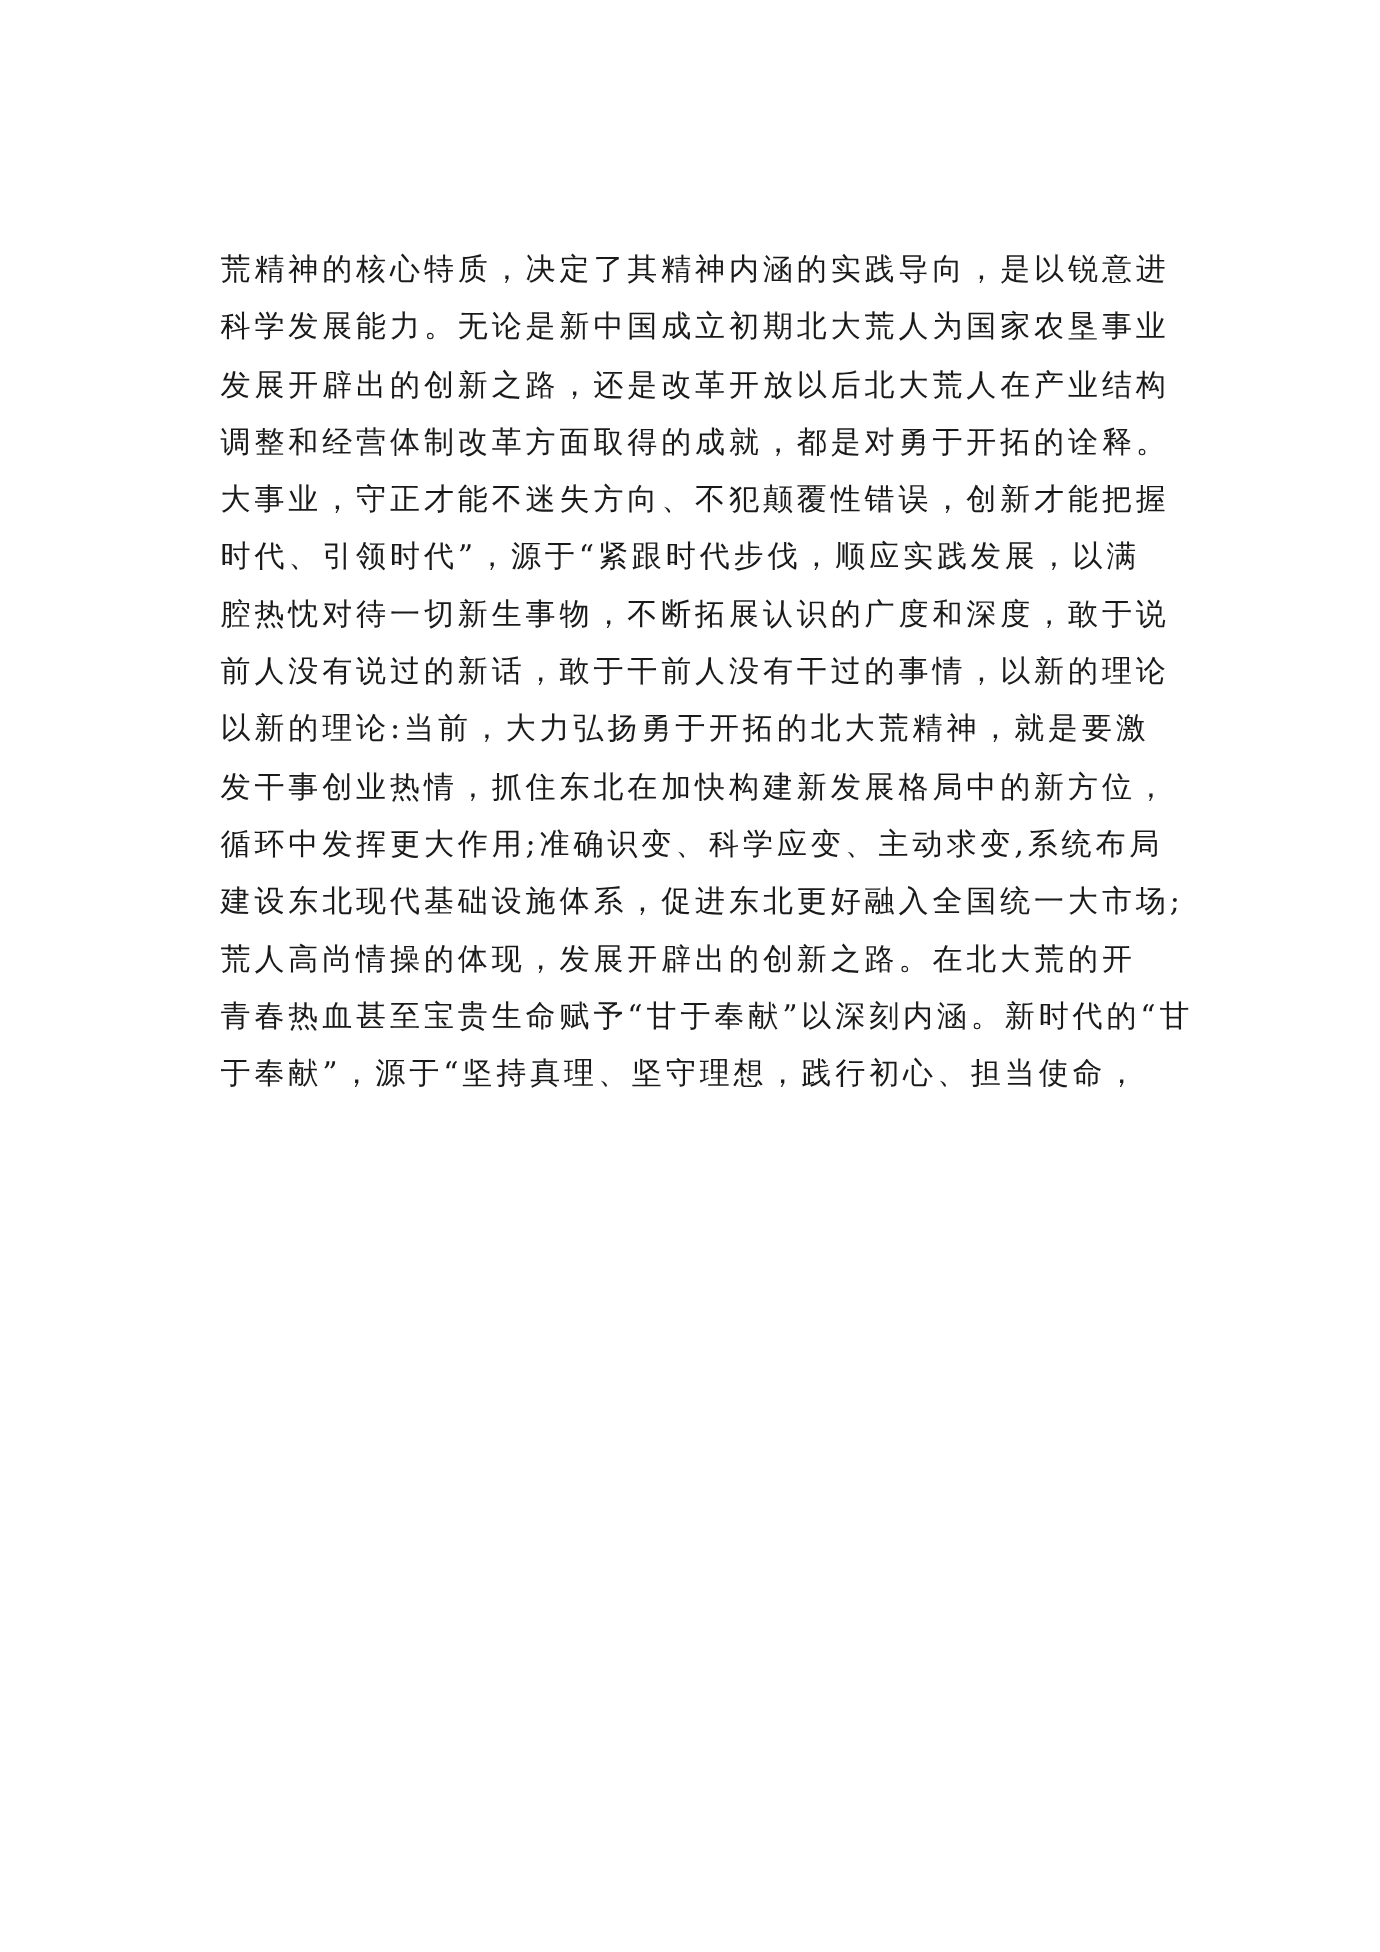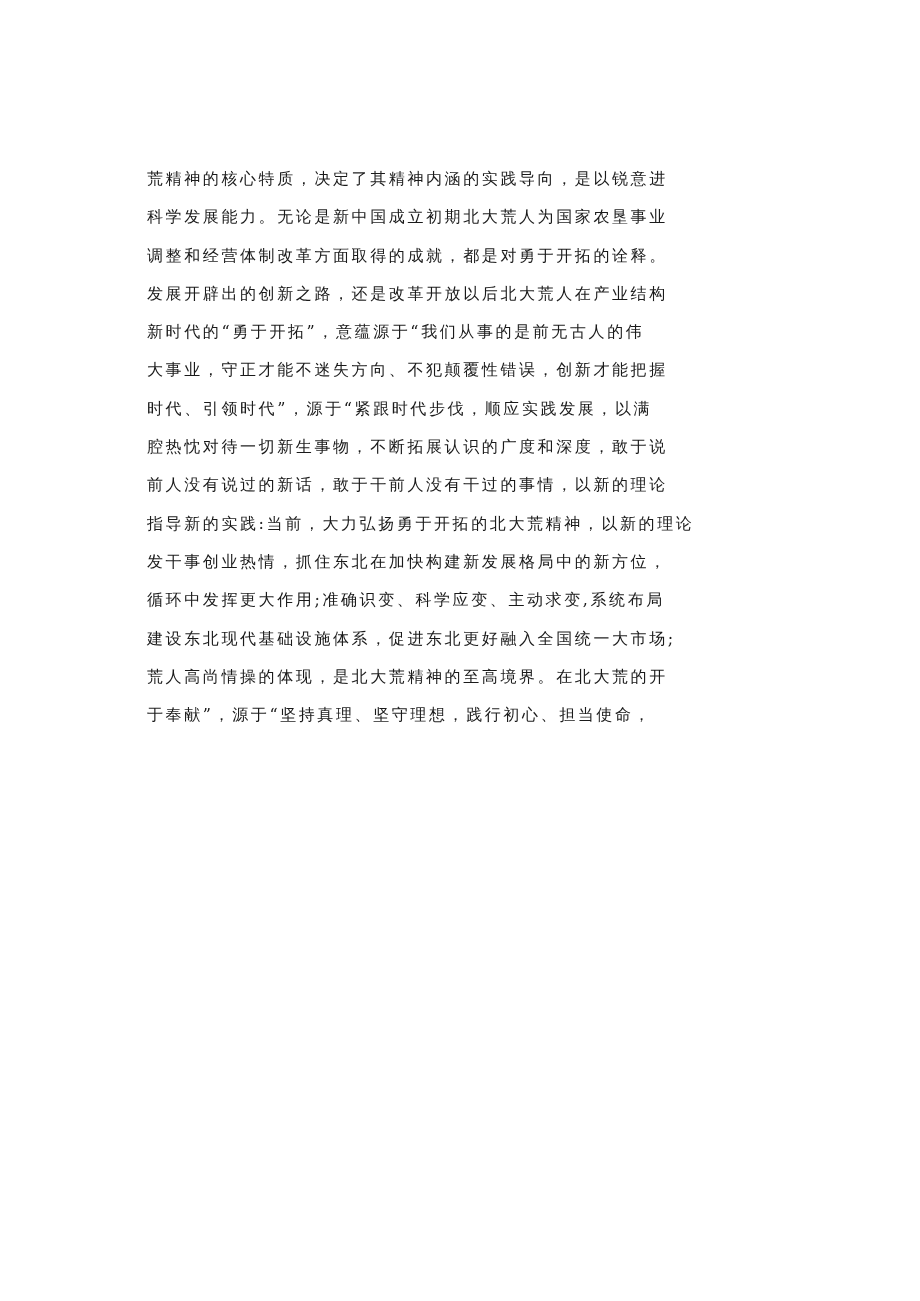--- a/index.html
+++ b/index.html
@@ -8,44 +8,44 @@
     position: absolute; left: 0; top: 0; width: 920px; height: 1301px;
     background: #ffffff;
   }
   .text-block {
     position: absolute; left: 147px; top: 160px; width: 660px;
     font-family: "DejaVu Serif", "Liberation Serif", serif;
     color: #1a1a1a;
   }
   .line {
     height: 38.3px; line-height: 38.3px;
-    font-size: 16px;
+    font-size: 20px;
     white-space: nowrap;
     letter-spacing: 2.6px;
   }
   .line.indent { padding-left: 54px; }
 </style>
 </head>
 <body>
 
 <div class="page">
   <div class="text-block">
     <div>
       <div class="line">荒精神的核心特质，决定了其精神内涵的实践导向，是以锐意进</div>
       <div class="line">科学发展能力。无论是新中国成立初期北大荒人为国家农垦事业</div>
+      <div class="line">发展开辟出的创新之路，还是改革开放以后北大荒人在产业结构</div>
       <div class="line">调整和经营体制改革方面取得的成就，都是对勇于开拓的诠释。</div>
-      <div class="line">发展开辟出的创新之路，还是改革开放以后北大荒人在产业结构</div>
-      <div class="line">新时代的“勇于开拓”，意蕴源于“我们从事的是前无古人的伟</div>
       <div class="line">大事业，守正才能不迷失方向、不犯颠覆性错误，创新才能把握</div>
       <div class="line">时代、引领时代”，源于“紧跟时代步伐，顺应实践发展，以满</div>
       <div class="line">腔热忱对待一切新生事物，不断拓展认识的广度和深度，敢于说</div>
       <div class="line">前人没有说过的新话，敢于干前人没有干过的事情，以新的理论</div>
-      <div class="line">指导新的实践:当前，大力弘扬勇于开拓的北大荒精神，以新的理论</div>
+      <div class="line">以新的理论:当前，大力弘扬勇于开拓的北大荒精神，就是要激</div>
       <div class="line">发干事创业热情，抓住东北在加快构建新发展格局中的新方位，</div>
       <div class="line">循环中发挥更大作用;准确识变、科学应变、主动求变,系统布局</div>
       <div class="line">建设东北现代基础设施体系，促进东北更好融入全国统一大市场;</div>
     </div>
     <div>
-      <div class="line">荒人高尚情操的体现，是北大荒精神的至高境界。在北大荒的开</div>
+      <div class="line">荒人高尚情操的体现，发展开辟出的创新之路。在北大荒的开</div>
+      <div class="line">青春热血甚至宝贵生命赋予“甘于奉献”以深刻内涵。新时代的“甘</div>
       <div class="line">于奉献”，源于“坚持真理、坚守理想，践行初心、担当使命，</div>
     </div>
   </div>
 </div>
 
 </body></html>

